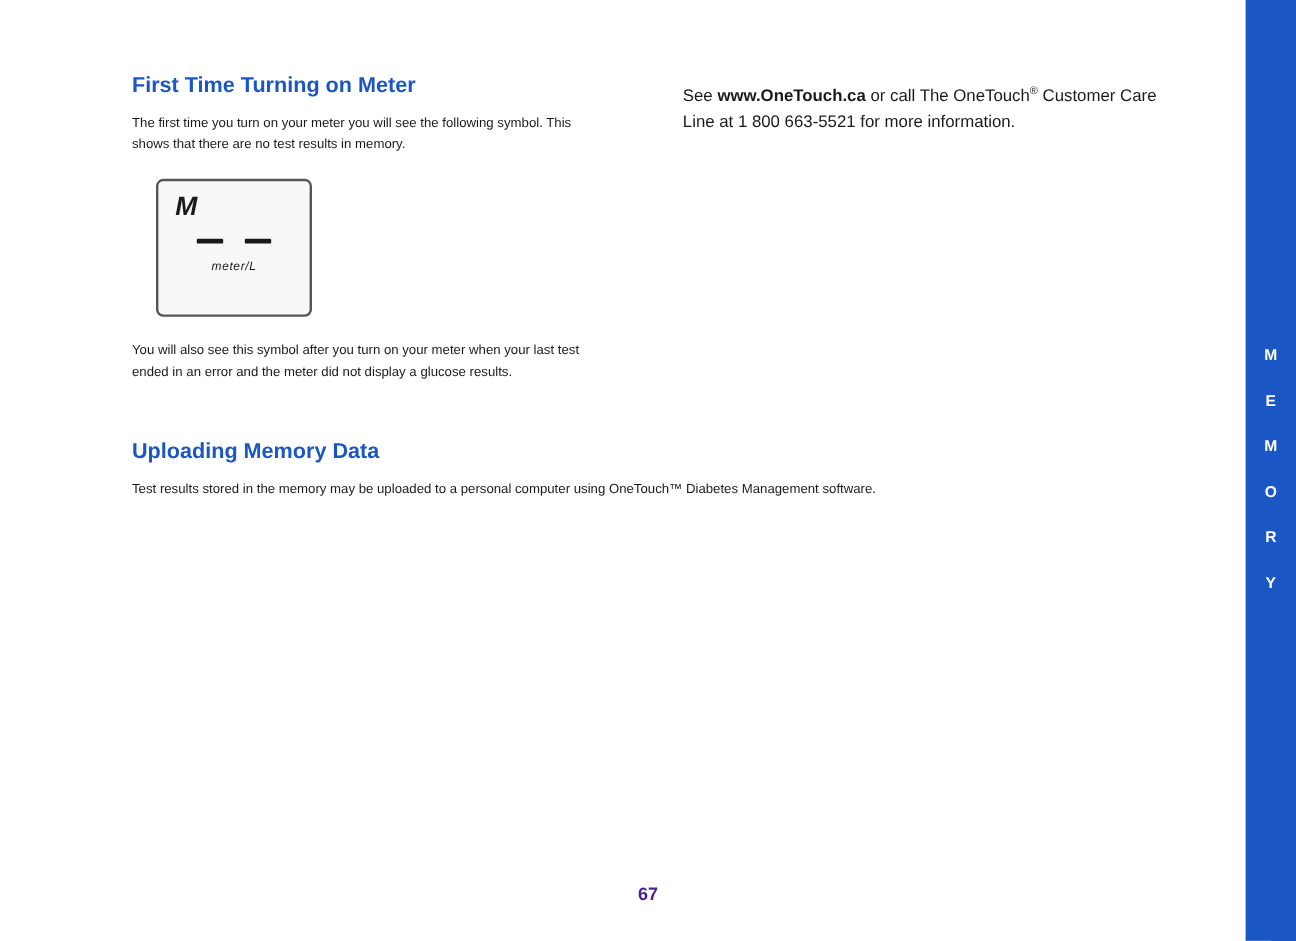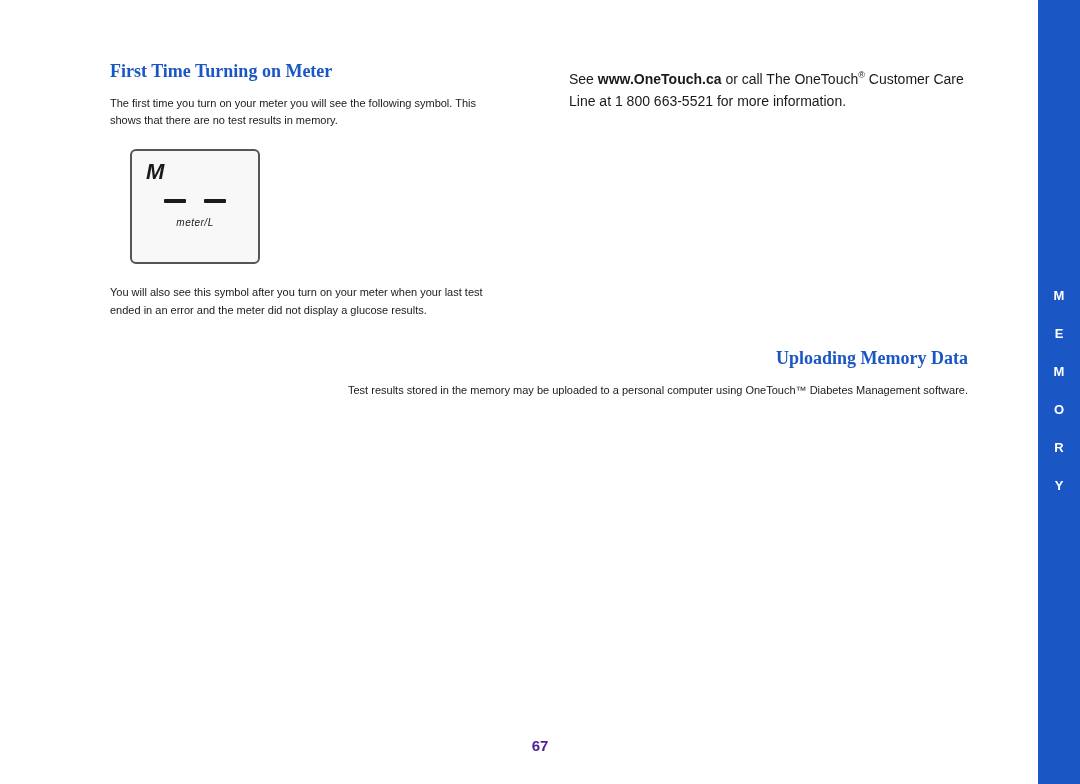--- a/index.html
+++ b/index.html
@@ -75,21 +75,20 @@
       padding-top: 8px;
     }
 
     
     .section-heading {
       color: #1a56c4;
       font-size: 18px;
       font-weight: 700;
       margin-bottom: 12px;
       line-height: 1.3;
-      font-family: Liberation Serif, serif;
     }
 
     .body-text {
       font-size: 11px;
       line-height: 1.55;
       color: #1a1a1a;
       margin-bottom: 16px;
     }
 
     
@@ -141,22 +140,21 @@
 
     
     .right-text {
       font-size: 14px;
       line-height: 1.6;
       color: #1a1a1a;
     }
 
     
     .uploading-section {
-      margin-top: 12px;
-      text-align: right;
+      margin-top: 30px;
     }
 
     
     .page-number {
       position: absolute;
       bottom: 30px;
       left: 50%;
       transform: translateX(-50%);
       font-size: 15px;
       color: #4c1d95;

